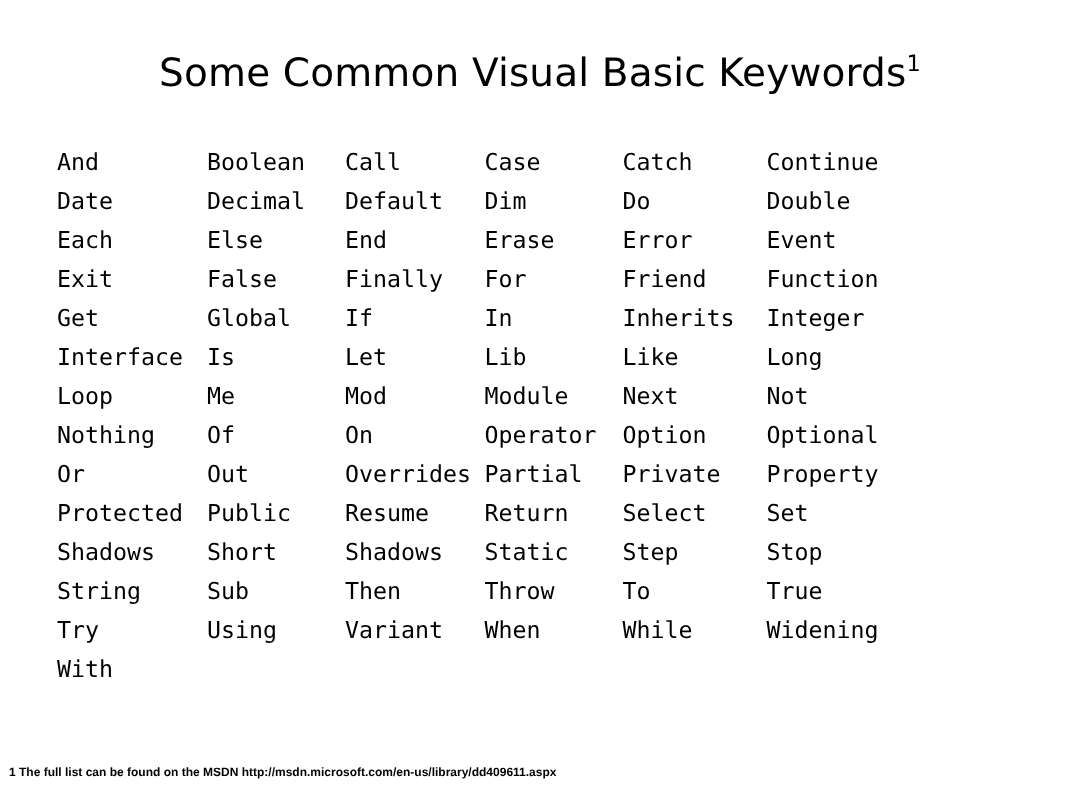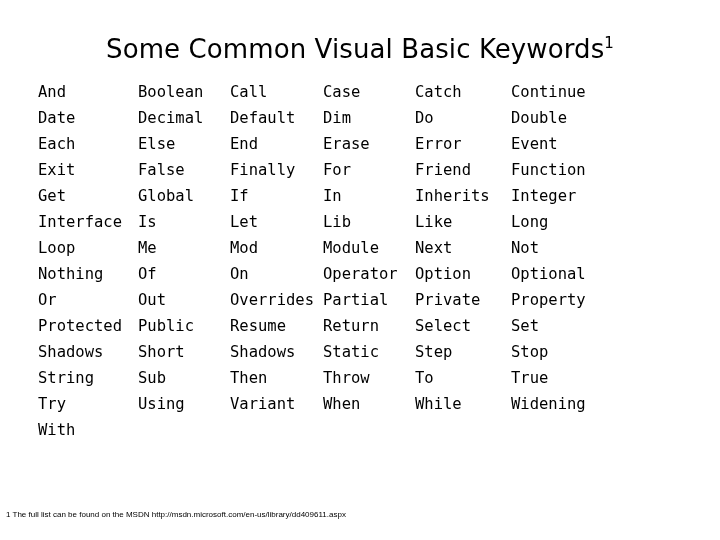--- a/index.html
+++ b/index.html
@@ -38,21 +38,21 @@
   }
   .slide-title .sup {
     font-size: 15px;
     vertical-align: super;
     line-height: 0;
   }
 
   .keyword-grid {
     position: absolute;
     left: 38px;
-    top: 79px;
+    top: 95px;
     width: 660px;
     display: grid;
     grid-template-columns: 100px 92px 93px 92px 96px 120px;
     grid-auto-rows: 26px;
     font-family: "DejaVu Sans Mono", monospace;
     font-size: 15.5px;
     line-height: 26px;
     color: #000000;
   }
   .keyword-cell {
@@ -63,20 +63,21 @@
   .footnote {
     position: absolute;
     left: 6px;
     top: 509px;
     width: 700px;
     font-family: "Liberation Sans", sans-serif;
     font-size: 8px;
     line-height: 11px;
     color: #000000;
     white-space: nowrap;
+    font-weight: bold;
   }
 </style>
 </head>
 <body>
 
 <div class="slide">
 
   <div class="slide-title">
     <span>Some Common Visual Basic Keywords</span><span class="sup">1</span>
   </div>

